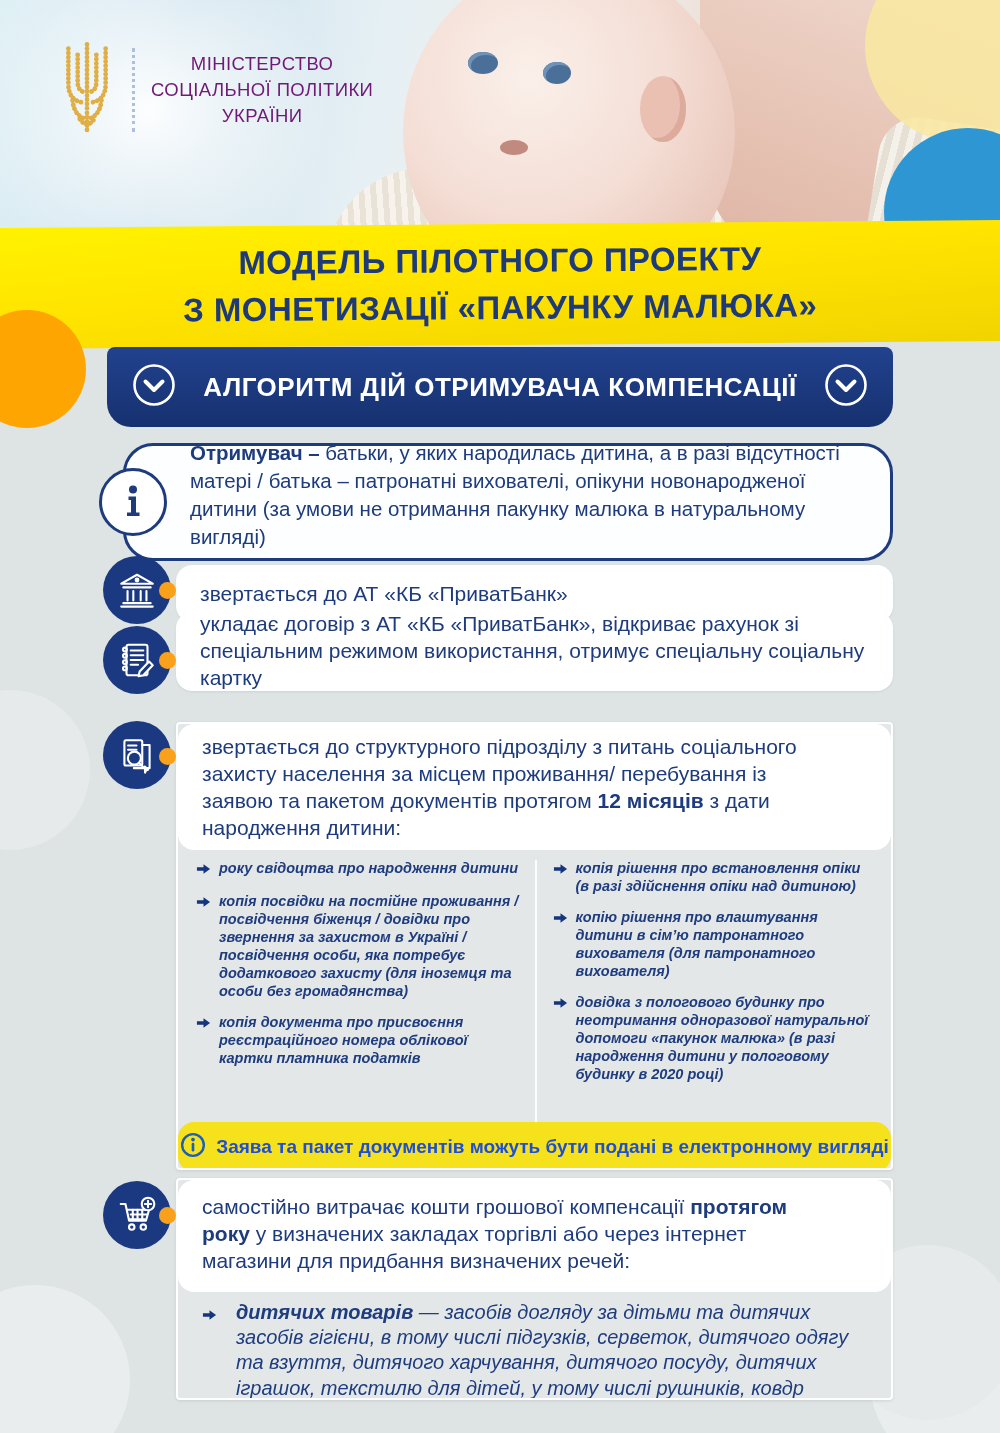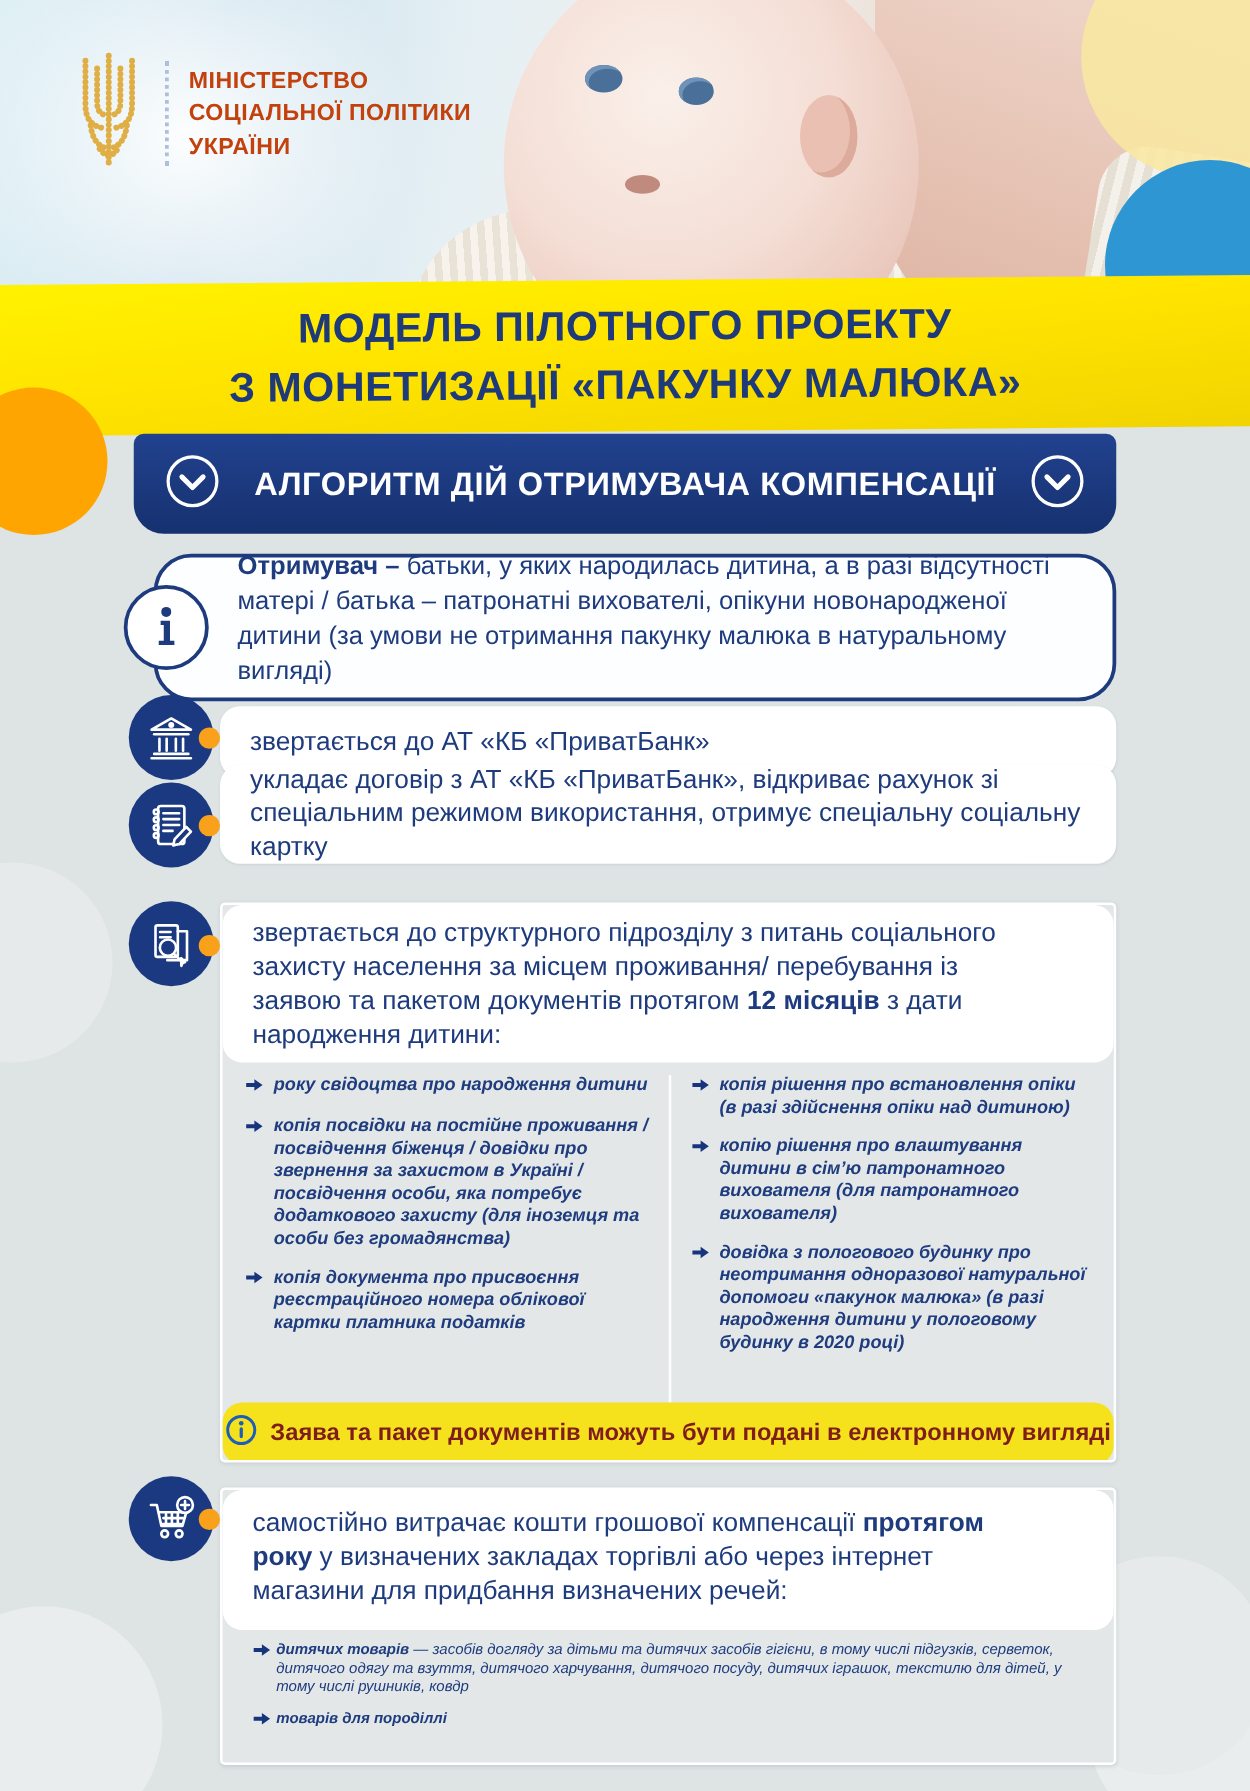--- a/index.html
+++ b/index.html
@@ -43,21 +43,21 @@
     transform:rotate(9deg); border-radius:40px;
     background:repeating-linear-gradient(95deg, #f4f0ea 0 7px, #e6dfd4 7px 14px); }
   .circle-yellow-top { position:absolute; right:-60px; top:-52px; width:195px; height:195px;
     border-radius:50%; background:rgba(249,233,160,.85); }
   .circle-blue-right { position:absolute; right:-52px; top:128px; width:168px; height:168px;
     border-radius:50%; background:#2e97d3; z-index:2; }
 
   
   .logo-block { position:absolute; left:58px; top:40px; display:flex; align-items:center; gap:16px; z-index:2; }
   .logo-divider { width:0; height:84px; border-left:3px dotted #aebfdc; }
-  .logo-text { font-size:18.5px; font-weight:bold; line-height:1.42; letter-spacing:.4px; color:#c2410c; }
+  .logo-text { font-size:18.5px; font-weight:normal; line-height:1.42; letter-spacing:.4px; color:#701a75;text-align:center; }
 
   
   .banner { position:absolute; left:-10px; top:224px; width:1020px; height:121px; z-index:3;
     transform:rotate(-0.45deg);
     background:linear-gradient(175deg,#fff200 0%, #ffe400 45%, #f1d400 100%);
     display:flex; flex-direction:column; align-items:center; justify-content:center; }
   .banner-line { font-size:33px; font-weight:bold; color:#1e3a78; letter-spacing:.4px; line-height:1.42; text-align:center; }
 
   
   .circle-orange { position:absolute; left:-32px; top:310px; width:118px; height:118px;
@@ -90,41 +90,41 @@
     box-shadow:0 1px 2px rgba(120,130,140,.15); }
   .step-box p { margin:0; }
   .box1 { top:565px; height:57px; padding:4px 40px 4px 24px; }
   .box2 { top:612px; height:79px; padding:3px 26px 3px 24px; line-height:1.28; }
 
   
   .big-block { position:absolute; left:176px; width:717px; z-index:4;
     border:2.5px solid #fff; border-radius:4px; background:#e3e7e8; overflow:hidden;
     box-shadow:0 1px 3px rgba(120,130,140,.2); }
   .block3 { top:722px; height:448px; }
-  .block4 { top:1178px; height:222px;margin-top:12px; }
+  .block4 { top:1178px; height:222px; }
   .block-top { background:#fff; border-radius:16px; font-size:21px; line-height:1.28; }
   .block-top p { margin:0; }
   .block3 .block-top { padding:10px 48px 8px 24px; height:126px; }
   .block4 .block-top { padding:14px 66px 14px 24px; height:112px; }
 
   .doc-cols { display:flex; height:272px; padding:10px 14px 0 18px; overflow:hidden; }
   .doc-col { width:50%; padding-right:16px; }
   .doc-col.first { border-right:2px solid #fdfdfd; }
   .doc-col.second { padding-left:16px; padding-right:6px; }
   .doc-item { display:flex; gap:8px; margin-bottom:13px;
     font-size:14.5px; font-style:italic; font-weight:bold; line-height:1.24; color:#1e3c7e; }
   .arrow-ic { flex:0 0 15px; padding-top:2px; }
 
   .note-bar { height:50px; background:#f6e11d; border-radius:16px;
     display:flex; align-items:center; justify-content:center; gap:10px;
-    font-size:19px; font-weight:bold; color:#7f1d1d; }
+    font-size:19px; font-weight:bold; color:#1d4ed8; }
 
   .purchase-list { padding:8px 24px 0; height:110px; overflow:hidden; }
-  .purchase-item { display:flex; gap:4px; margin-bottom:10px;
-    font-size:12px; font-style:italic; line-height:1.26; color:#1e3c7e; }
+  .purchase-item { display:flex; gap:19px; margin-bottom:10px;
+    font-size:20px; font-style:italic; line-height:1.26; color:#1e3c7e; }
   .purchase-item .lead { font-weight:bold; }
   .purchase-item.second { font-weight:bold; }
 
   b { font-weight:bold; }
 </style>
 </head>
 <body>
 
 <div class="canvas">
 

